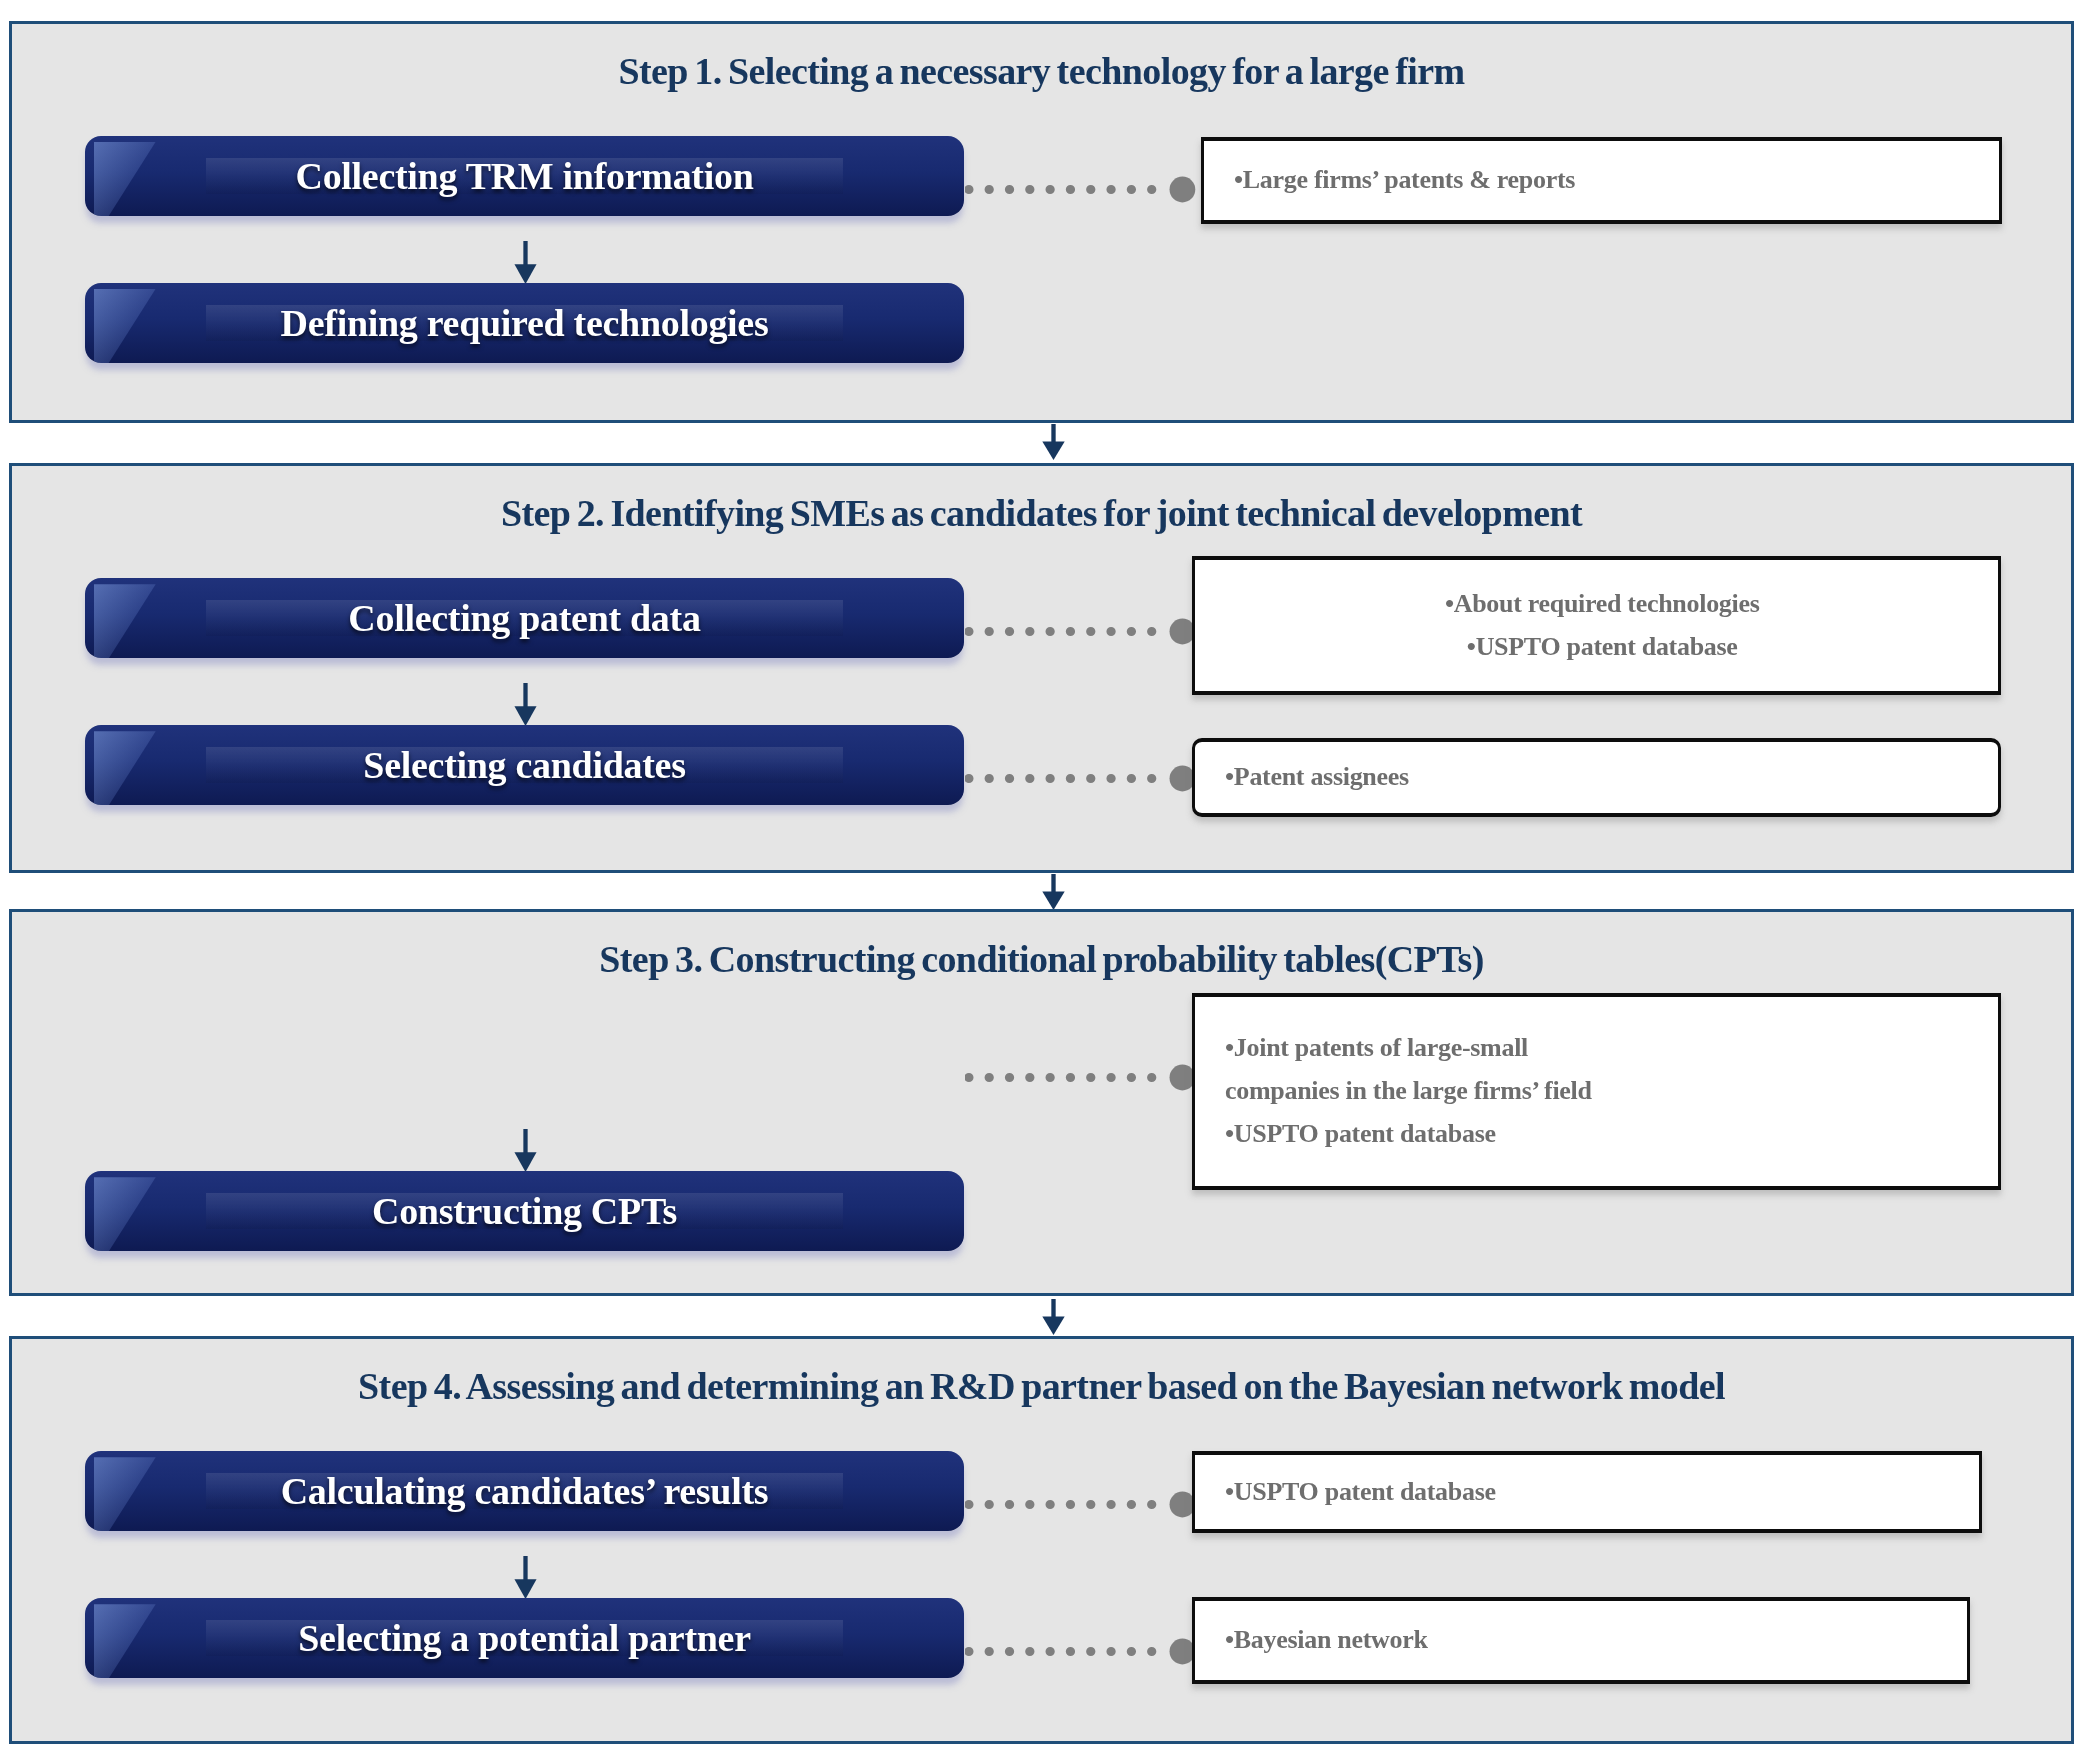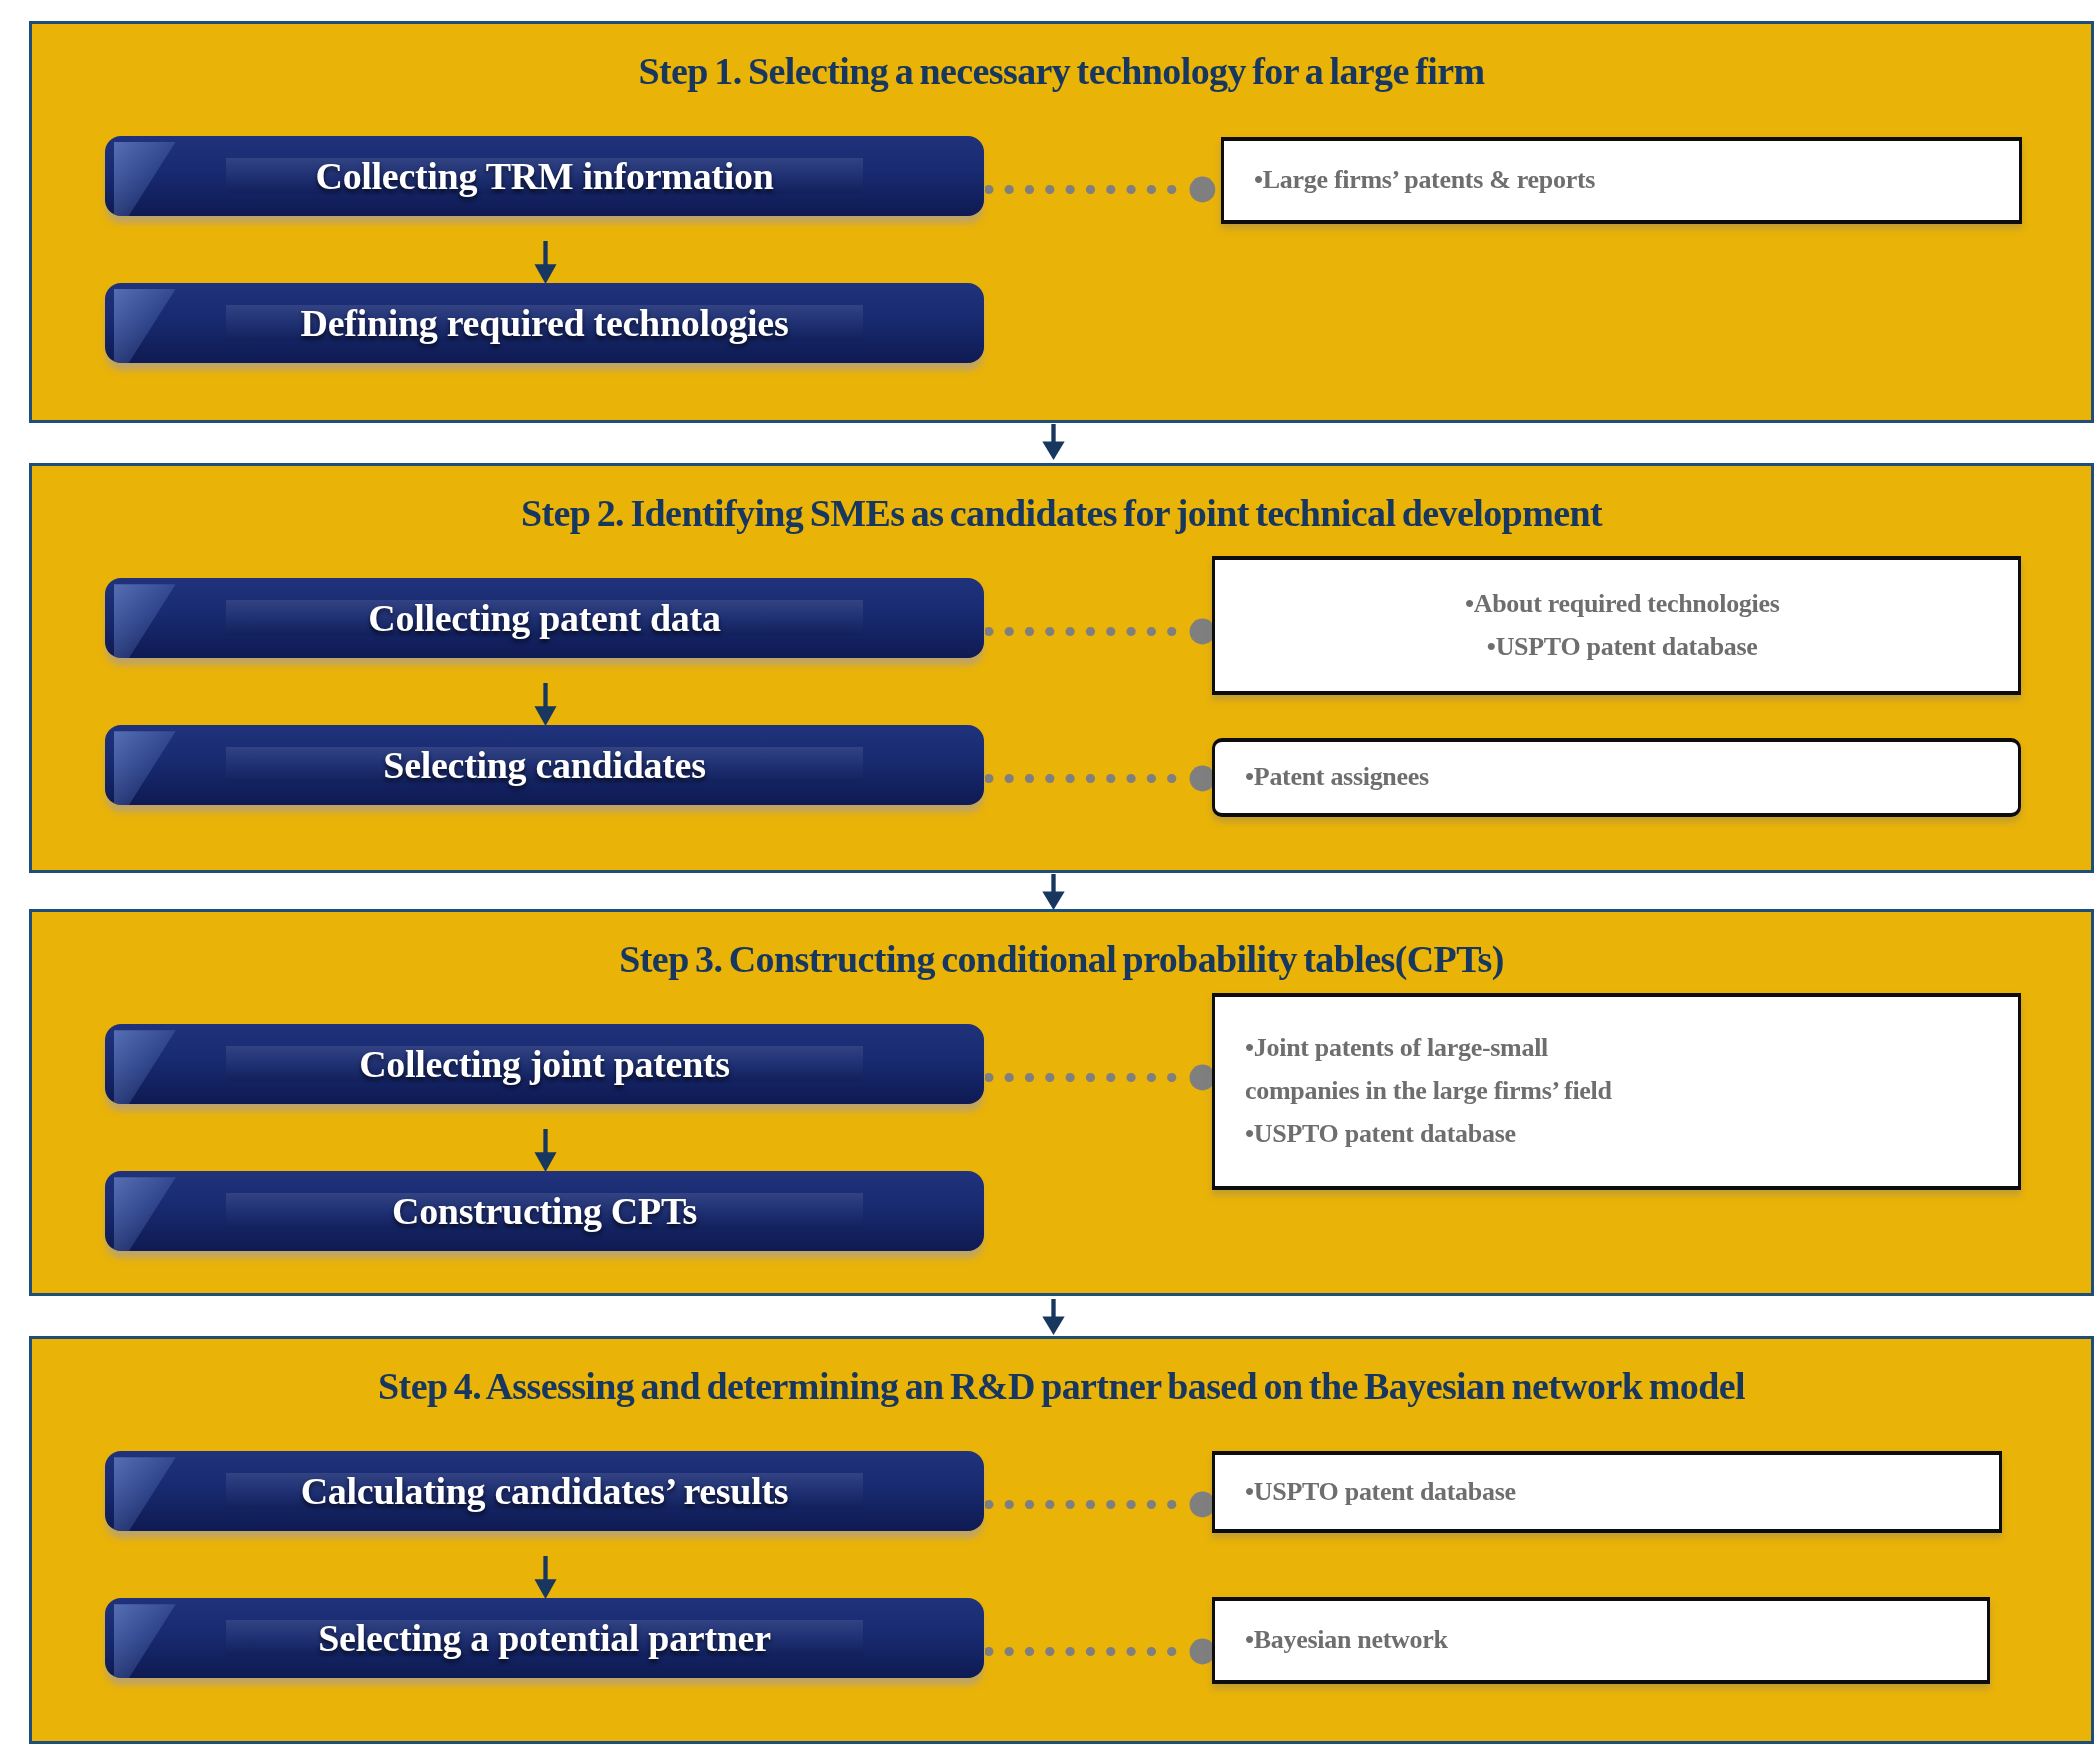--- a/index.html
+++ b/index.html
@@ -5,23 +5,23 @@
   html,body{margin:0;padding:0;background:#ffffff;}
   .page{
     position:relative;
     width:2097px;height:1763px;
     background:#ffffff;
     font-family:"Liberation Serif", serif;
     overflow:hidden;
   }
   
   .panel{
-    position:absolute;left:29px;width:2065px;
+    position:absolute;left:9px;width:2065px;
     border:3.1px solid #1F4E79;
-    background:#eab308;
+    background:#e5e5e5;
     box-sizing:border-box;
   }
   #p1{top:20.5px;height:402px;}
   #p2{top:463px;height:410px;padding-left:9px;}
   #p3{top:909px;height:387px;}
   #p4{top:1336px;height:408px;}
   .title{
     position:absolute;top:25px;left:0;right:0;
     margin:0;text-align:center;
     font-size:38px;font-weight:bold;color:#17375E;
@@ -159,24 +159,20 @@
   </section>
 
   <svg class="flow-arrow" id="fa2" viewBox="0 0 56 58">
     <line x1="28" y1="0" x2="28" y2="30" stroke="#17375E" stroke-width="7"></line>
     <polygon points="10,28 46,28 28,58" fill="#17375E"></polygon>
   </svg>
 
   <section class="panel" id="p3">
     <h2 class="title">Step 3. Constructing conditional probability tables(CPTs)</h2>
 
-    <div class="pbox b1">
-      <span class="fold"></span>
-      <span class="pbox-label">Collecting joint patents</span>
-    </div>
 
     <svg class="arrow-inner" viewBox="0 0 56 70">
       <line x1="28" y1="0" x2="28" y2="40" stroke="#17375E" stroke-width="7"></line>
       <polygon points="10,38 46,38 28,70" fill="#17375E"></polygon>
     </svg>
 
     <div class="pbox b2">
       <span class="fold"></span>
       <span class="pbox-label">Constructing CPTs</span>
     </div>

